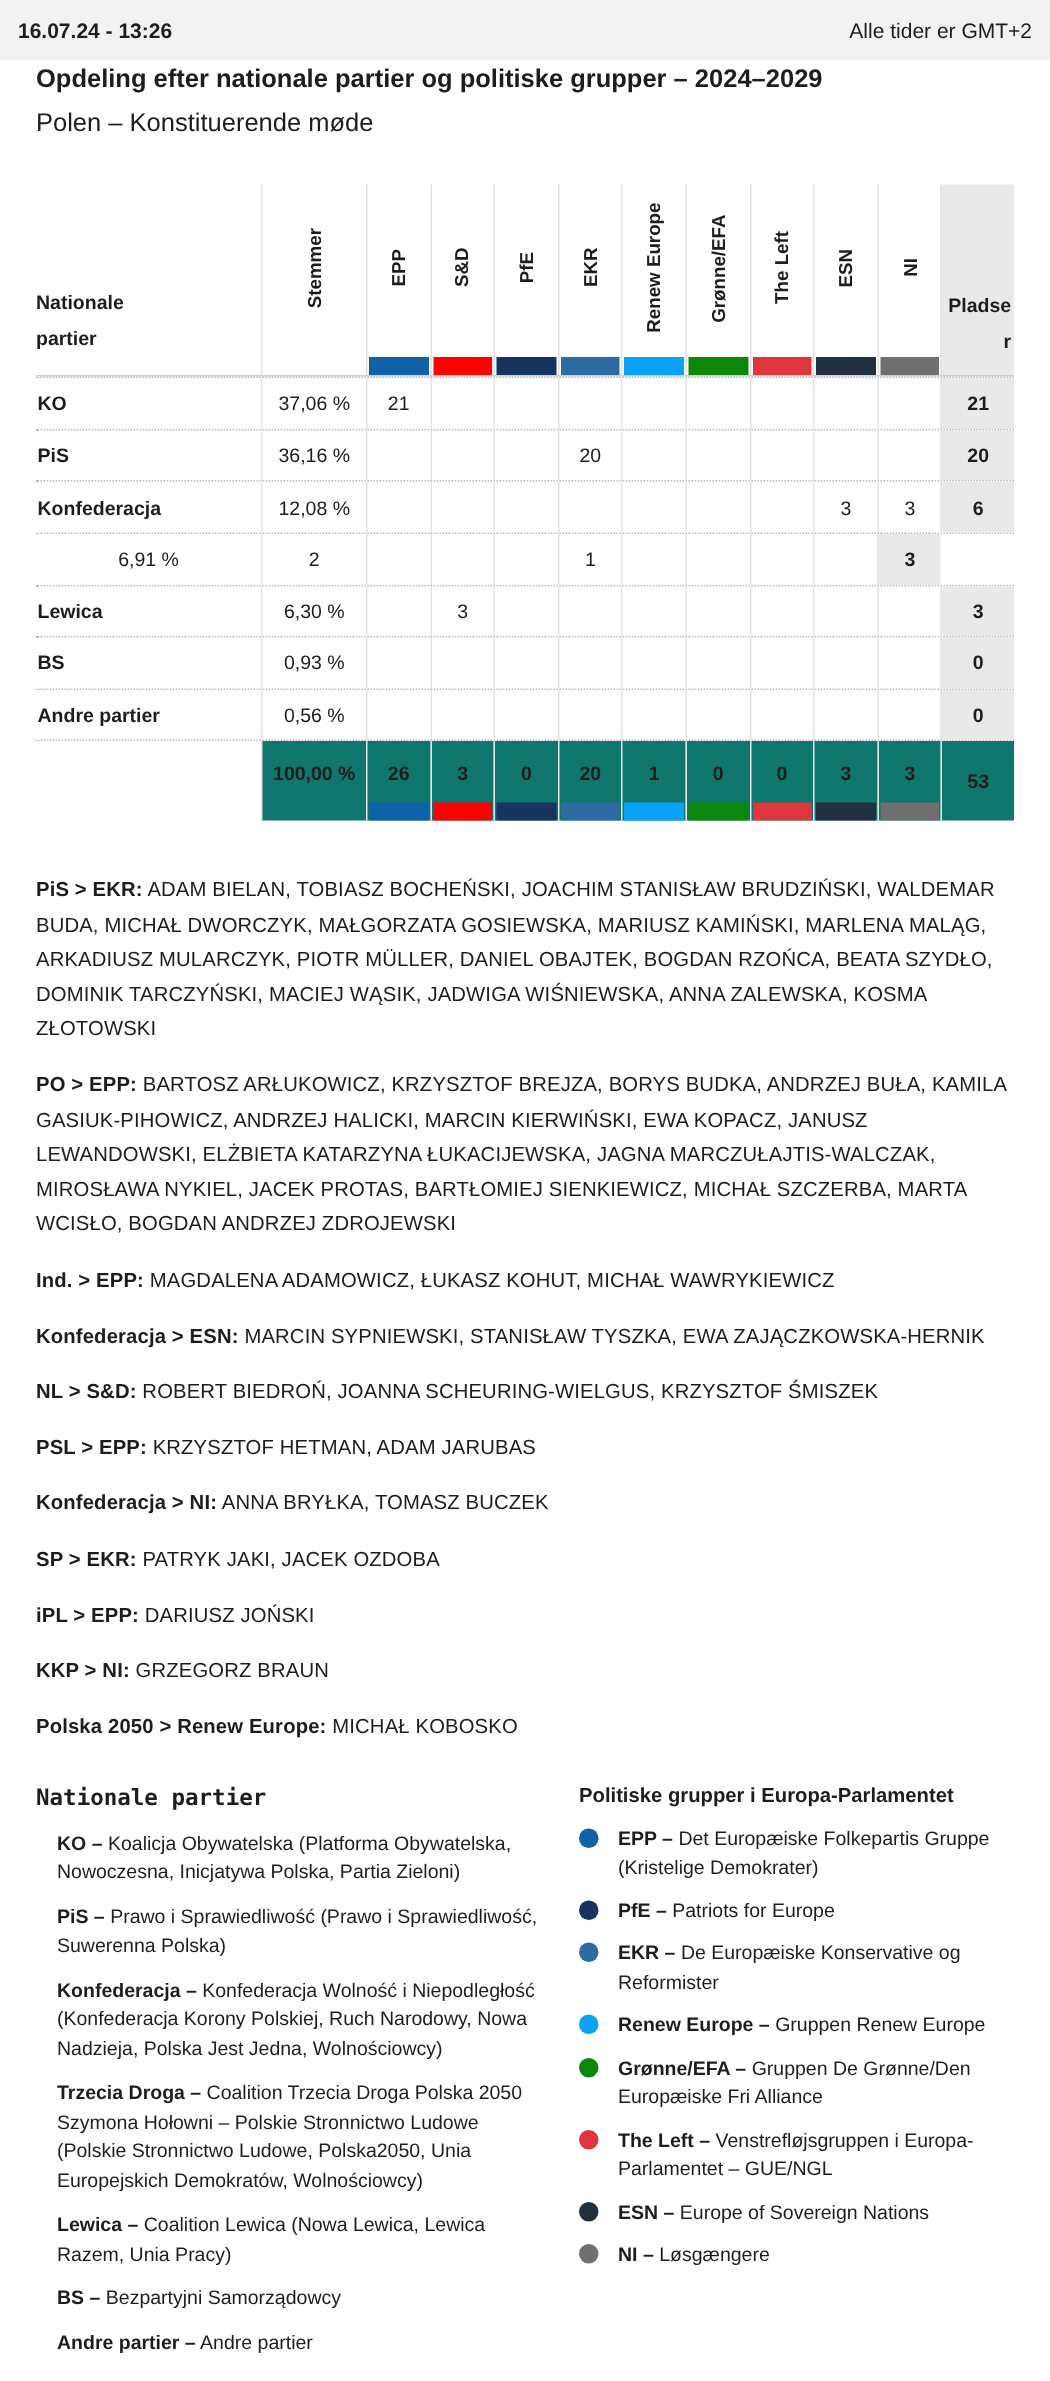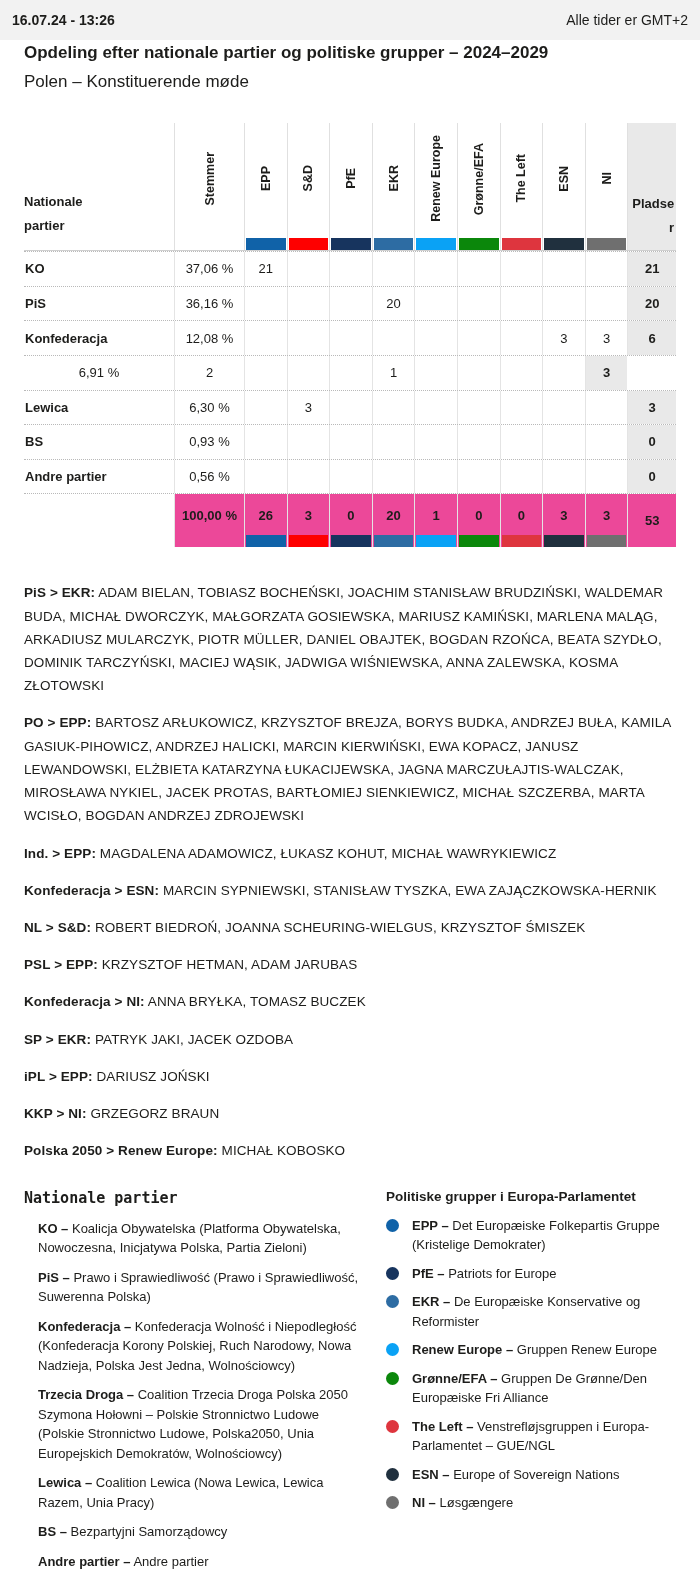--- a/index.html
+++ b/index.html
@@ -36,21 +36,21 @@
   .bar { position:absolute; bottom:0; left:1px; right:1px; height:12px; }
   .pladhead { background:#e9e9e9; align-items:flex-end !important; padding-bottom:10px; }
   .pladhead span { display:block; width:44px; text-align:right; font-weight:bold; line-height:1.85; overflow-wrap:anywhere; }
 
   .t-datarow { height:34.6px; border-top:1px dotted #b9b9b9; }
   .t-datarow:first-of-type { border-top:none; }
   .t-datarow .c, .t-total .c { border-left:1px solid #e4e4e4; }
   .party { justify-content:flex-start !important; font-weight:bold; padding-left:1px; }
   .plad { background:#e9e9e9; font-weight:bold; }
   .t-total { height:54px; border-top:1px dotted #b9b9b9; }
-  .t-total .c { background:#ec4899; font-weight:bold; }
+  .t-total .c { background:#0f766e; font-weight:bold; }
   .t-total .c.party { background:#ffffff; }
   .t-total .c .num { position:relative; top:-5px; }
   .t-total .bar { bottom:0; }
 
   
   .transitions { margin-top:34px; }
   .trans { font-size:13.5px; line-height:1.72; margin-bottom:14px; letter-spacing:.1px; }
   .trans b { font-weight:bold; }
 
   

